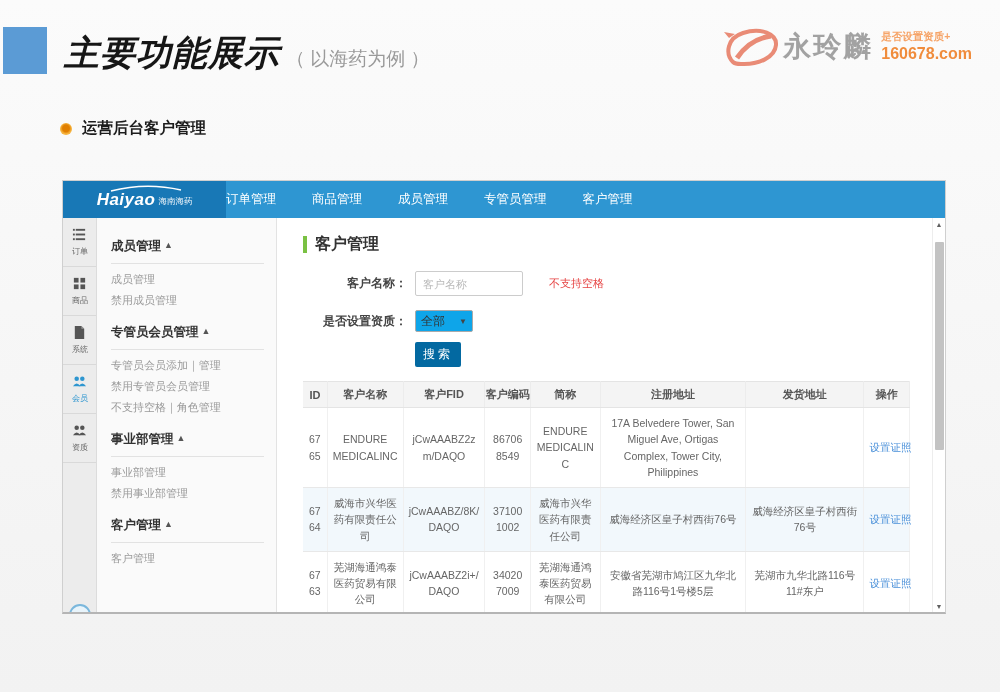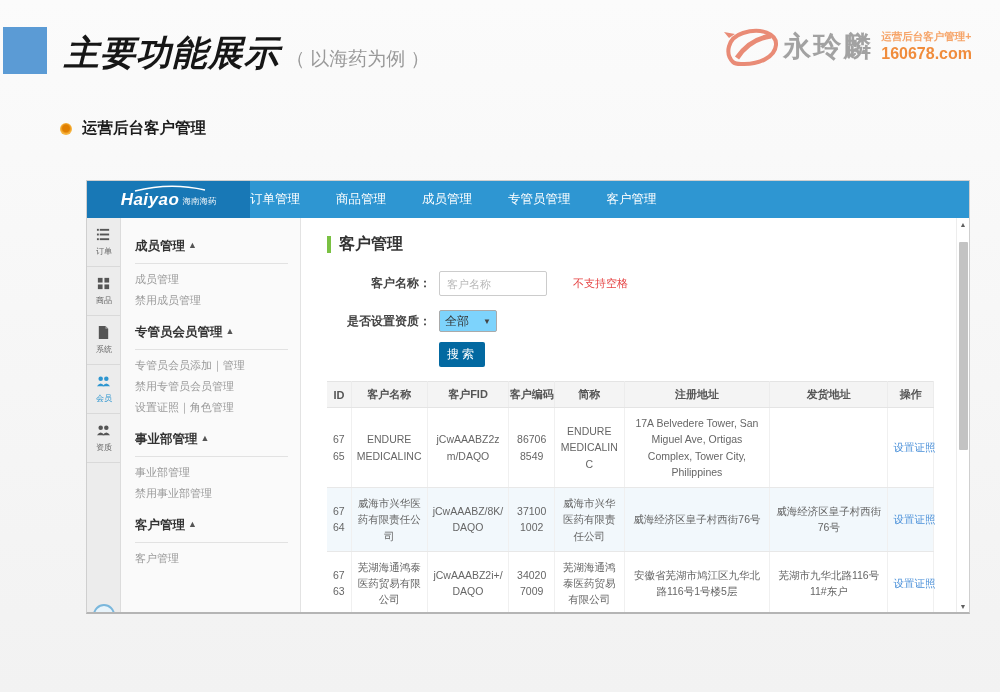--- a/index.html
+++ b/index.html
@@ -20,21 +20,21 @@
   .brand-tagline { font-size:10.5px; color:#f6a468; font-weight:bold; }
   .brand-domain { font-size:16px; color:#f08c3c; font-weight:bold; }
 
   .bullet-row { position:absolute; left:60px; top:118px; display:flex; align-items:center; }
   .bullet-dot { width:12px; height:12px; border-radius:50%;
     background:radial-gradient(circle at 50% 45%, #e07f00 0 38%, #f6b33d 60% 100%); margin-right:10px; }
   .bullet-text { font-size:15.5px; font-weight:bold; color:#1c1c1c; }
 
   
   .win { position:absolute; left:62px; top:180px; width:884px; height:434px;
-    background:#fff; border:1px solid #cfcfcf; border-bottom:2px solid #b5b5b5; overflow:hidden;margin-left:24px; }
+    background:#fff; border:1px solid #cfcfcf; border-bottom:2px solid #b5b5b5; overflow:hidden; }
 
   .app-header { display:flex; height:37px; }
   .app-logo { width:163px; background:#1878b6; color:#fff; display:flex; align-items:center; justify-content:center; position:relative; }
   .logo-swoosh-top { position:absolute; top:4px; left:46px; }
   .logo-main { font-size:17px; font-weight:bold; font-style:italic; letter-spacing:.5px; }
   .logo-sub { font-size:8.5px; margin-left:3px; margin-top:4px; }
   .app-nav { flex:1; background:#2e96d2; display:flex; align-items:center; }
   .nav-item { color:#fff; font-size:12.5px; margin-right:36px; cursor:pointer; white-space:nowrap; }
 
   .app-body { display:flex; height:396px; position:relative; }
@@ -63,21 +63,21 @@
   .green-bar { width:4px; height:17px; background:#7ac143; margin-right:8px; }
   .page-title { font-size:16px; font-weight:bold; color:#333; }
 
   .form { margin-top:16px; font-size:12px; color:#555; }
   .form-row { display:flex; align-items:center; margin-bottom:14px; }
   .form-label { width:104px; text-align:right; margin-right:8px; color:#444; font-weight:bold; white-space:nowrap; }
   .text-input { width:108px; height:25px; border:1px solid #ccc; border-radius:2px; padding:0 7px;
     font-size:11px; color:#333; font-family:inherit; }
   .text-input::placeholder { color:#b9b9b9; }
   .form-hint { color:#e64545; font-size:11px; margin-left:26px; }
-  .fake-select { width:58px; height:22px; border:1px solid #aaa; border-radius:2px; background:#7dd3fc;
+  .fake-select { width:58px; height:22px; border:1px solid #aaa; border-radius:2px; background:#0ea5e9;
     display:flex; align-items:center; justify-content:space-between; padding:0 5px; font-size:12px; color:#333; cursor:pointer; }
   .fake-select .arr { font-size:8px; color:#444; }
   .search-btn { margin-left:112px; width:46px; height:25px; background:#0369a1; color:#fff; border:none;
     border-radius:2px; font-size:12px; letter-spacing:3px; cursor:pointer; font-family:inherit; margin-top:-4px; }
 
   
   table { width:100%; border-collapse:collapse; table-layout:fixed; margin-top:12px; }
   thead td { background:#f4f4f4; font-size:11px; color:#555; font-weight:bold; height:26px;
     text-align:center; border:1px solid #e4e4e4; border-left:none; border-right:1px solid #ececec; }
   tbody td { font-size:10.5px; color:#666; text-align:center; padding:7px 5px; line-height:1.55;
@@ -103,21 +103,21 @@
   </div>
 
   <div class="brand">
     <svg class="brand-mark" viewBox="0 0 56 46">
       <path d="M6 14 L1 8 L12 10 Z" fill="#e98b76"></path>
       <path d="M10 38 C2 30 4 14 20 9 C38 3 54 10 53 21 C52 33 36 41 18 40 C14 40 11 39 10 38 Z" fill="none" stroke="#e98b76" stroke-width="4"></path>
       <path d="M14 34 C22 22 34 14 48 12" fill="none" stroke="#e98b76" stroke-width="5"></path>
     </svg>
     <span class="brand-name">永玲麟</span>
     <span class="brand-col">
-      <span class="brand-tagline">运营后台客户管理+</span>
+      <span class="brand-tagline">是否设置资质+</span>
       <span class="brand-domain">160678.com</span>
     </span>
   </div>
 
   <div class="bullet-row">
     <span class="bullet-dot"></span>
     <span class="bullet-text">运营后台客户管理</span>
   </div>
 
   <div class="win">
@@ -197,21 +197,21 @@
         <div class="menu-divider"></div>
         <div class="menu-item">成员管理</div>
         <div class="menu-item">禁用成员管理</div>
 
         <div class="menu-section-title">
           <span>专管员会员管理</span><span class="tri">▲</span>
         </div>
         <div class="menu-divider"></div>
         <div class="menu-item">专管员会员添加｜管理</div>
         <div class="menu-item">禁用专管员会员管理</div>
-        <div class="menu-item">设置证照｜角色管理</div>
+        <div class="menu-item">不支持空格｜角色管理</div>
 
         <div class="menu-section-title">
           <span>事业部管理</span><span class="tri">▲</span>
         </div>
         <div class="menu-divider"></div>
         <div class="menu-item">事业部管理</div>
         <div class="menu-item">禁用事业部管理</div>
 
         <div class="menu-section-title">
           <span>客户管理</span><span class="tri">▲</span>

